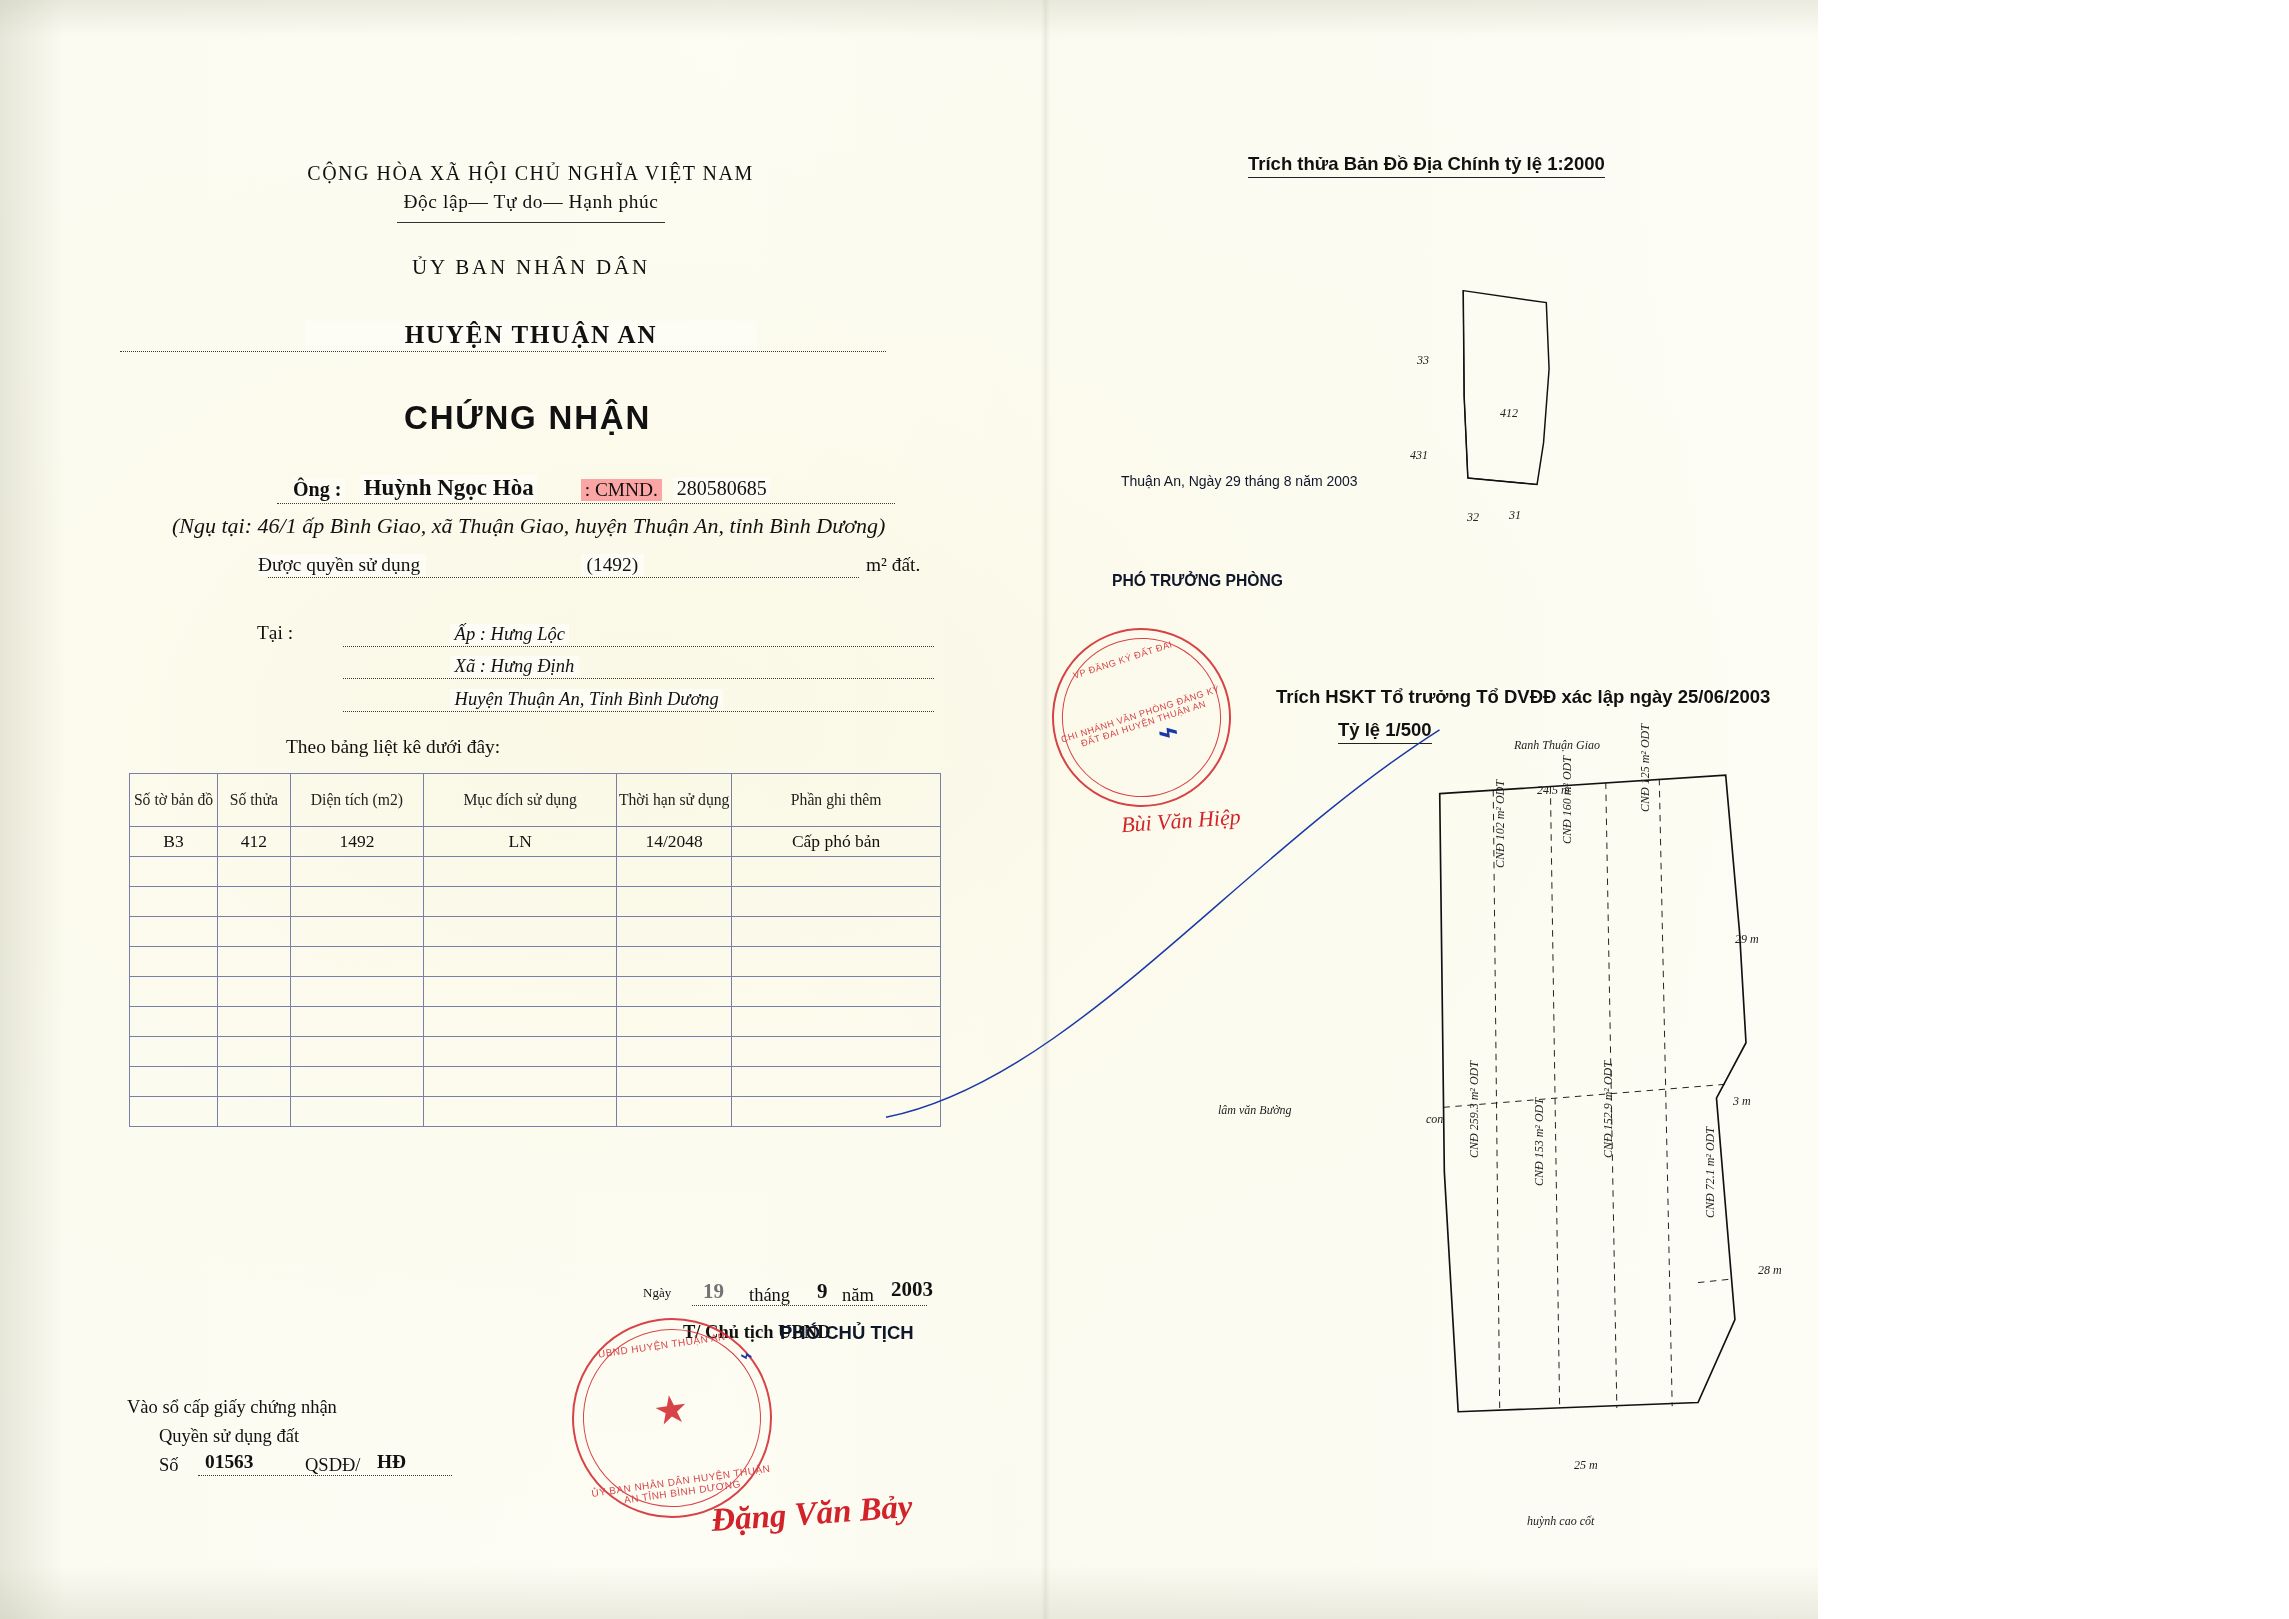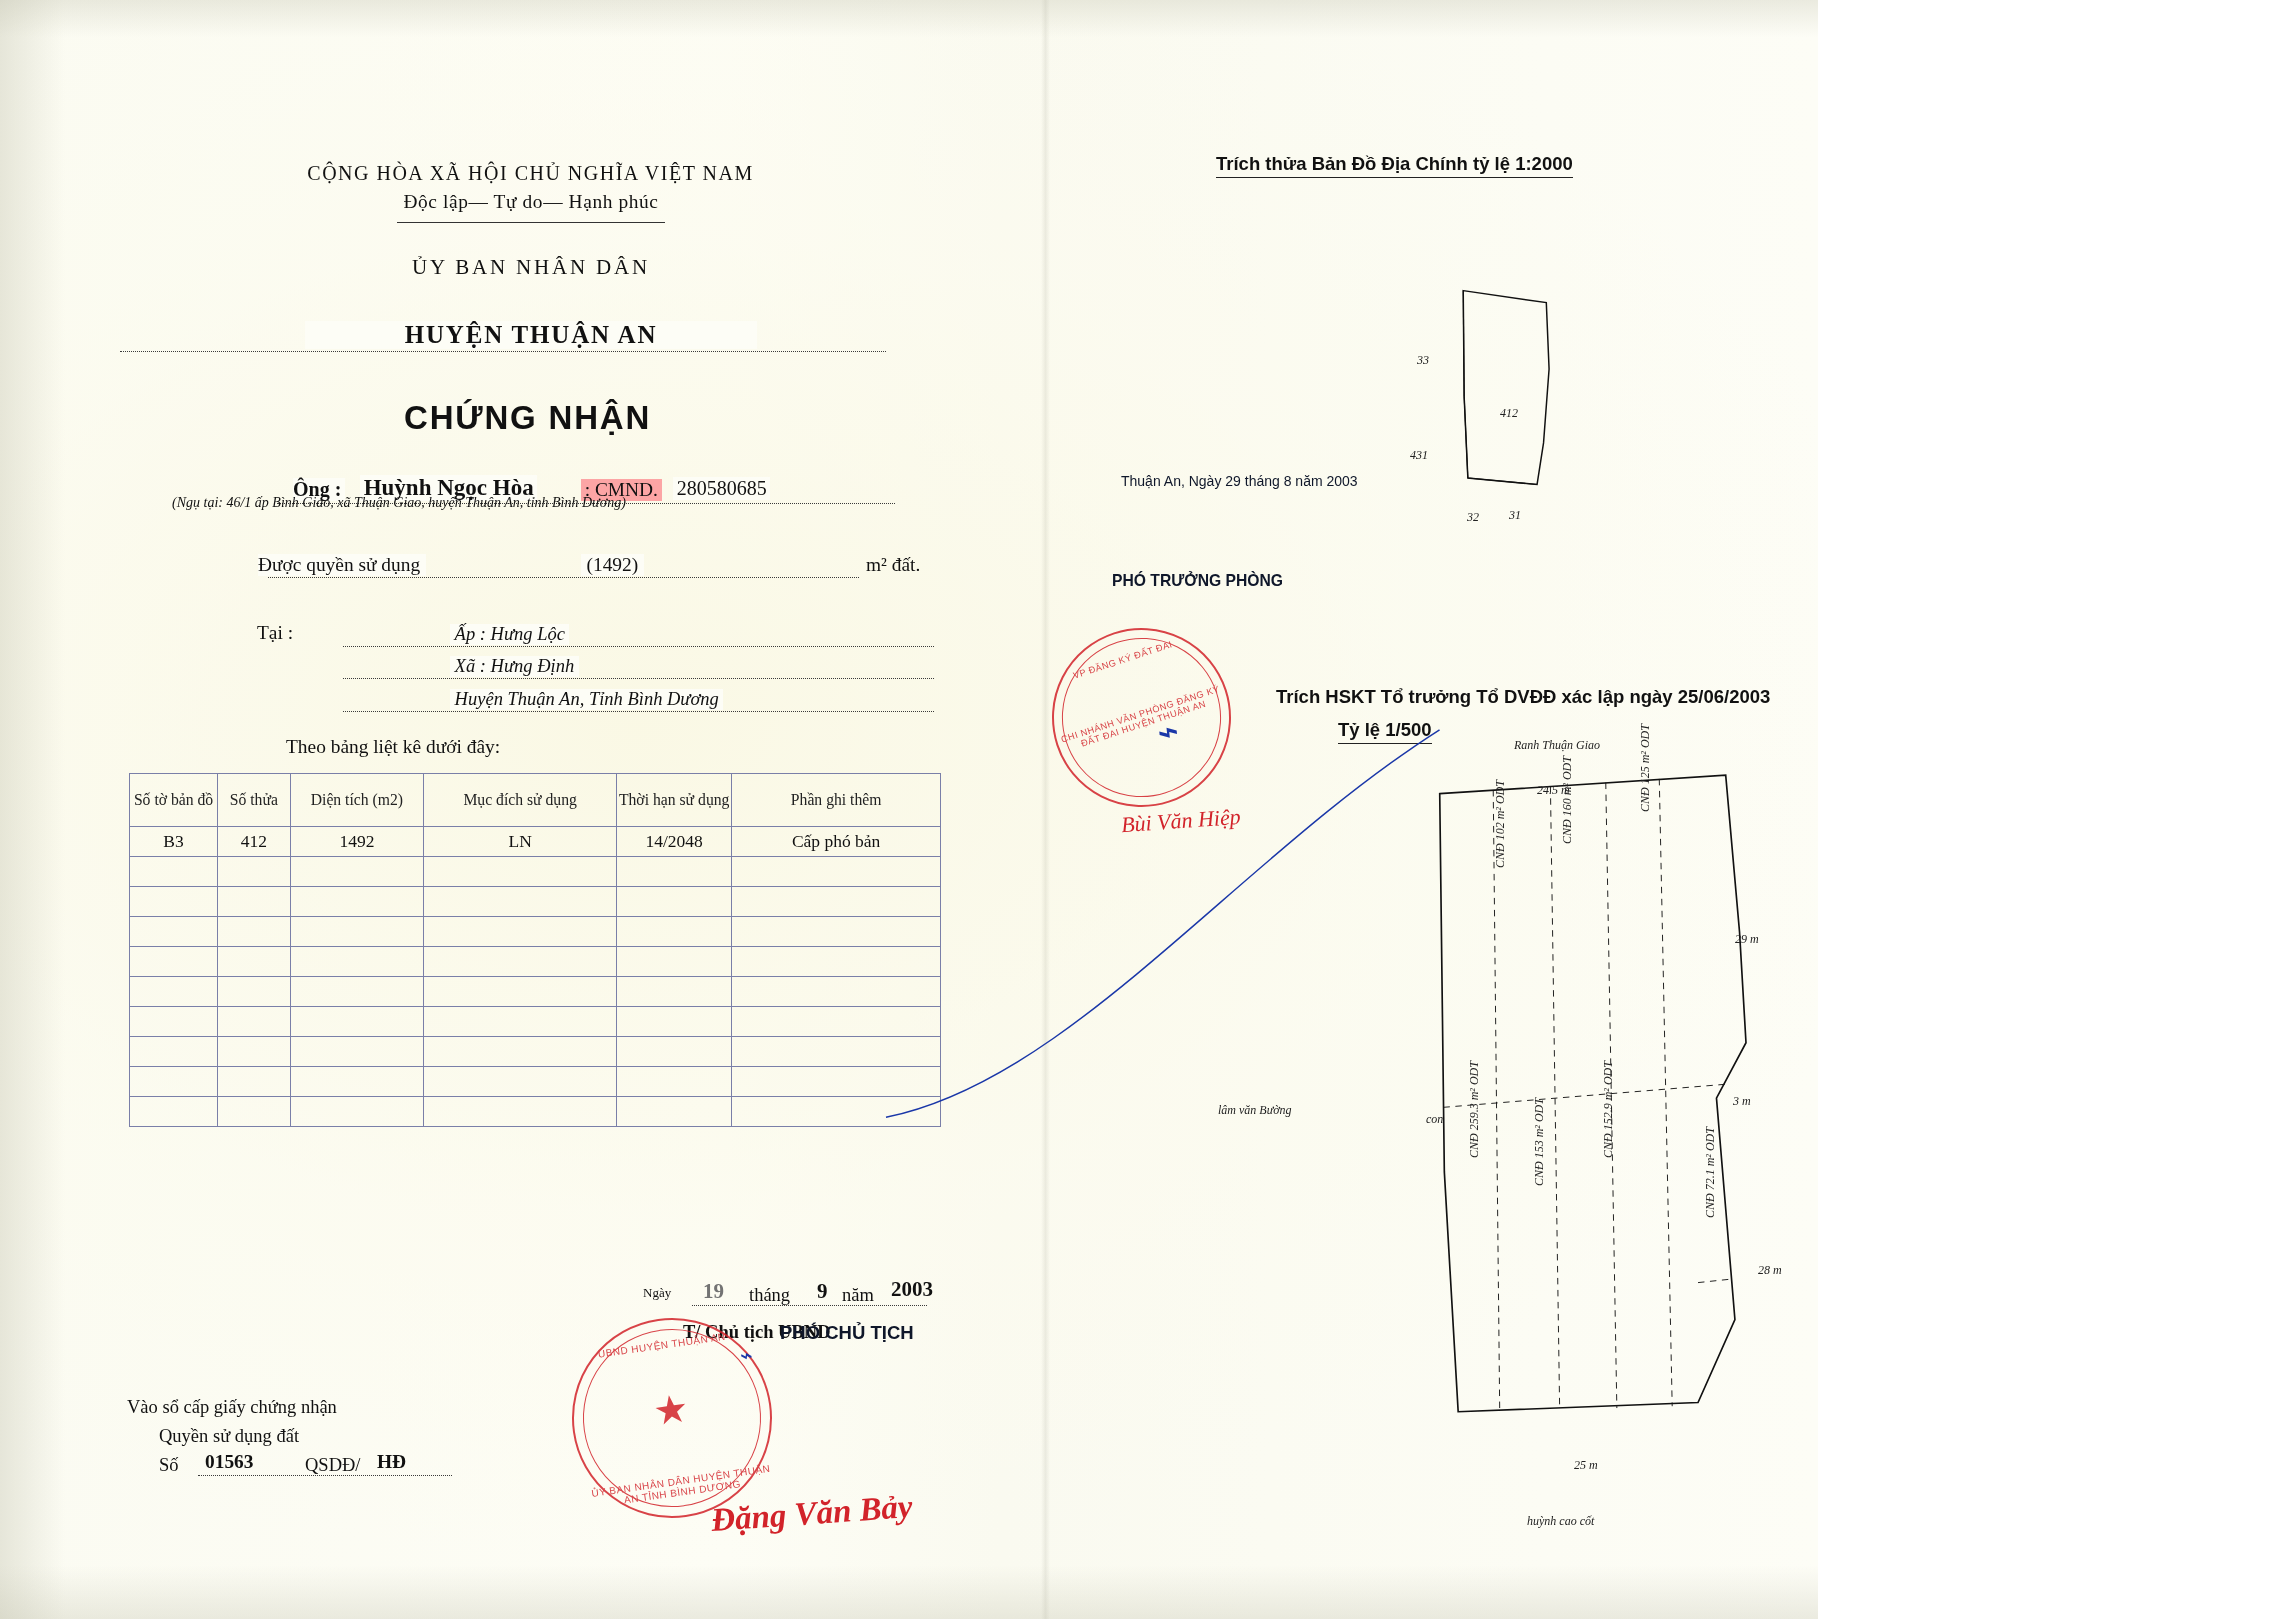--- a/index.html
+++ b/index.html
@@ -211,21 +211,21 @@
   <div class="txt huyen center" style="left:305px; top:321px; width:452px; background:#fdfdf6;">HUYỆN THUẬN AN</div>
 
   <div class="txt chungnhan" style="left:404px; top:399px;">CHỨNG NHẬN</div>
 
   <div class="line-dotted" style="left:277px; top:503px; width:618px;"></div>
   <div class="txt label-b" style="left:293px; top:478px; background:#fdfdf6; padding-right:3.7px;">Ông :</div>
   <div class="txt" style="left:360px; top:475px; font-size:23px; font-weight:700; background:#fdfdf6; padding:0 3.7px;">Huỳnh Ngọc Hòa</div>
   <div class="txt label" style="left:581px; top:479px; background:#fca5a5; padding:0 3.7px;">: CMND.</div>
   <div class="txt" style="left:673px; top:477px; font-size:20px; background:#fdfdf6; padding:0 3.7px;">280580685</div>
 
-  <div class="txt italic" style="left:172px; top:495px; font-size:14px;">(Ngụ tại: 46/1 ấp Bình Giao, xã Thuận Giao, huyện Thuận An, tỉnh Bình Dương)</div>
+  <div class="txt italic" style="left:172px; top:513px; font-size:22px;">(Ngụ tại: 46/1 ấp Bình Giao, xã Thuận Giao, huyện Thuận An, tỉnh Bình Dương)</div>
 
   <div class="line-dotted" style="left:268px; top:577px; width:591px;"></div>
   <div class="txt label" style="left:258px; top:554px; background:#fdfdf6; padding-right:5.5px;">Được quyền sử dụng</div>
   <div class="txt" style="left:581px; top:554px; font-size:19.4px; background:#fdfdf6; padding:0 5.5px;">(1492)</div>
   <div class="txt label" style="left:866px; top:554px;">m² đất.</div>
 
   <div class="txt label" style="left:257px; top:622px;">Tại :</div>
 
   <div class="line-dotted" style="left:343px; top:646px; width:591px;"></div>
   <div class="txt italic" style="left:450px; top:624px; font-size:18.5px; background:#fdfdf6; padding:0 4.6px;">Ấp : Hưng Lộc</div>
@@ -375,21 +375,21 @@
   <div class="line-dotted" style="left:198px; top:1475px; width:254px;"></div>
 
   <div class="stamp-round" style="left:1052px; top:628px; width:175px; height:175px; transform:rotate(-18deg);">
     <div class="stamp-inner" style="left:8.3px; top:8.3px; right:8.3px; bottom:8.3px;"></div>
     <div class="stamp-text" style="top:22px; font-size:9.2px;">VP ĐĂNG KÝ ĐẤT ĐAI</div>
     <div class="stamp-text" style="top:79px; font-size:9.2px;">CHI NHÁNH VĂN PHÒNG ĐĂNG KÝ ĐẤT ĐAI HUYỆN THUẬN AN</div>
   </div>
   <div class="sign-blue" style="left:1154px; top:711px; font-size:37px; transform:rotate(-20deg);">⌁</div>
   <div class="sign-red" style="left:1121px; top:808px; font-size:22px; transform:rotate(-4deg);">Bùi Văn Hiệp</div>
 
-  <div class="txt right-title" style="left:1216px; top:153px;">Trích thửa Bản Đồ Địa Chính tỷ lệ 1:2000</div>
+  <div class="txt right-title" style="left:1248px; top:153px;">Trích thửa Bản Đồ Địa Chính tỷ lệ 1:2000</div>
 
   <div class="red-text" style="left:1121px; top:473px; font-size:14px;">Thuận An, Ngày 29 tháng 8 năm 2003</div>
   <div class="red-text" style="left:1112px; top:572px; font-size:15.7px; font-weight:700;">PHÓ TRƯỞNG PHÒNG</div>
 
   <div class="txt right-head" style="left:1276px; top:686px;">Trích HSKT Tổ trưởng Tổ DVĐĐ xác lập ngày 25/06/2003</div>
   <div class="txt right-head" style="left:1338px; top:719px; border-bottom:1.4px solid #222; padding-bottom:1.8px;">Tỷ lệ 1/500</div>
 
   <div class="compass" style="left:1846px; top:258px;">
     <svg width="37" height="102" viewBox="0 0 40 110">
       <line x1="20" y1="8" x2="20" y2="104" stroke="#111" stroke-width="2"></line>

